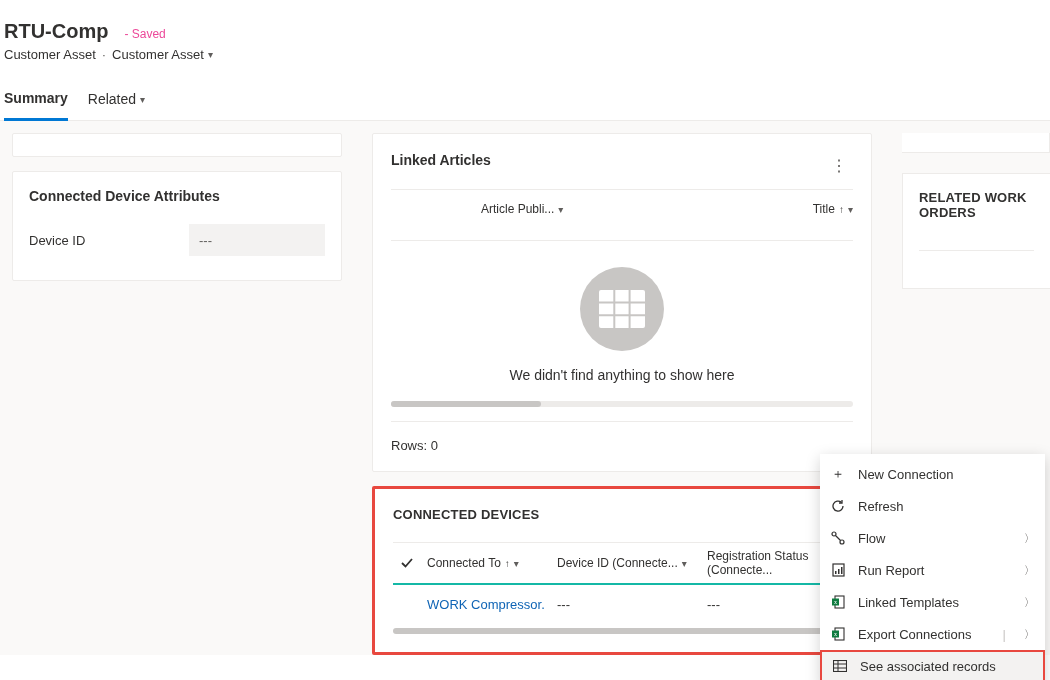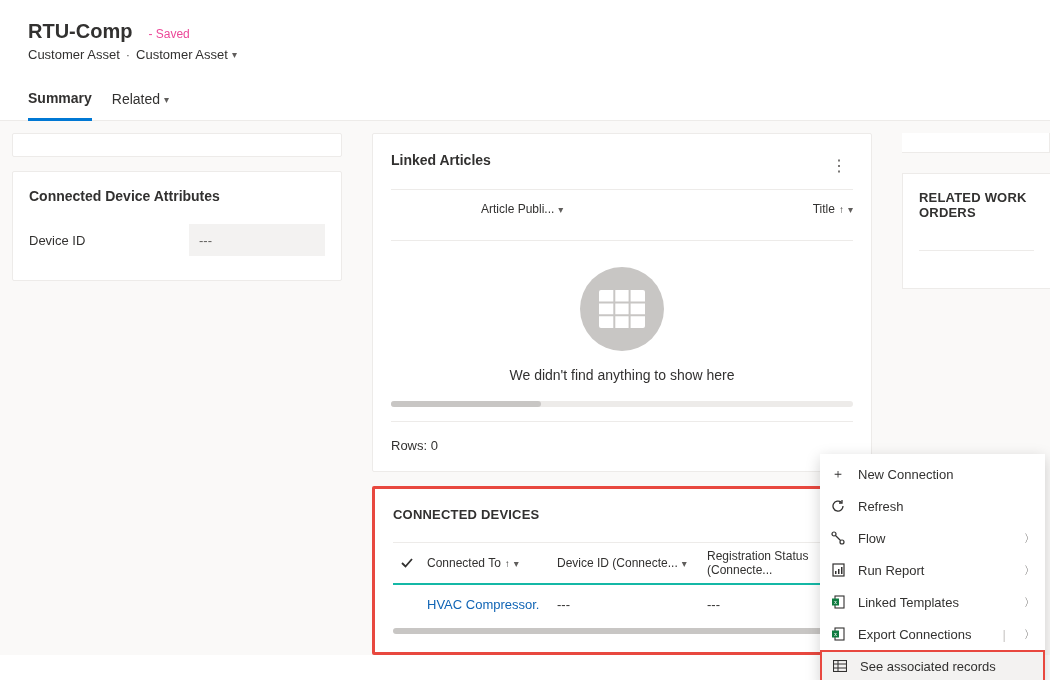--- a/index.html
+++ b/index.html
@@ -1,17 +1,17 @@
 <!DOCTYPE html>
 <html><head>
 <meta charset="utf-8">
 <style>
   * { box-sizing: border-box; }
   body { margin: 0; font-family: "Segoe UI", sans-serif; font-size: 14px; color: #323130; background:#fff; width:1050px; }
-  .header { padding: 20px 20px 0 28px; border-bottom: 1px solid #edebe9; background:#fff; }
+  .header { padding: 20px 20px 0 4px; border-bottom: 1px solid #edebe9; background:#fff; }
   .title-row { display:flex; align-items: baseline; gap: 16px; }
   .title { font-size: 20px; font-weight: 600; }
   .saved { font-size: 12px; color:#ec4899; }
   .sub-row { margin-top: 4px; font-size: 13px; color:#323130; display:flex; align-items:center; gap:6px;}
   .dot { color:#605e5c; }
   .tabs { display:flex; gap: 20px; margin-top: 22px; }
   .tab { padding: 6px 0 12px 0; font-size: 14px; cursor:pointer; display:flex; align-items:center; gap:4px;}
   .tab.active { font-weight:600; border-bottom: 3px solid #0078d4; margin-bottom:-1px;}
   .chev { font-size:10px; color:#605e5c; }
 
@@ -159,21 +159,21 @@
           <span>Device ID (Connecte...</span>
           <span class="chev">▾</span>
         </div>
         <div class="cd-col c">
           <span>Registration Status (Connecte...</span>
         </div>
       </div>
       <div class="cd-row">
         <div class="cd-col check"></div>
         <div class="cd-col a">
-            <span class="cd-link">HVAC Compressor.</span>
+            <span class="cd-link">WORK Compressor.</span>
           </div>
         <div class="cd-col b">---</div>
         <div class="cd-col c">---</div>
       </div>
       <div class="cd-scroll"></div>
     </div>
   </div>
 
   <div class="col-right">
     <div class="right-stub"></div>

